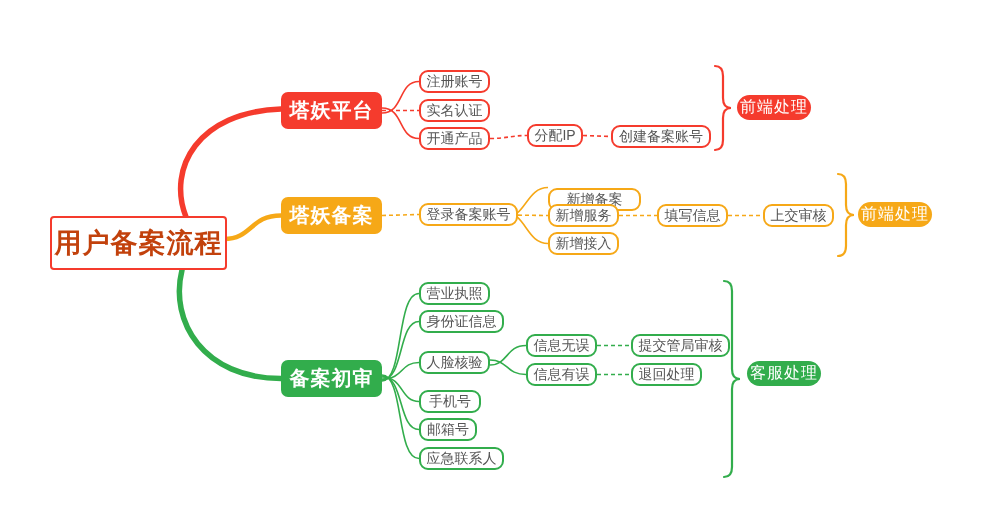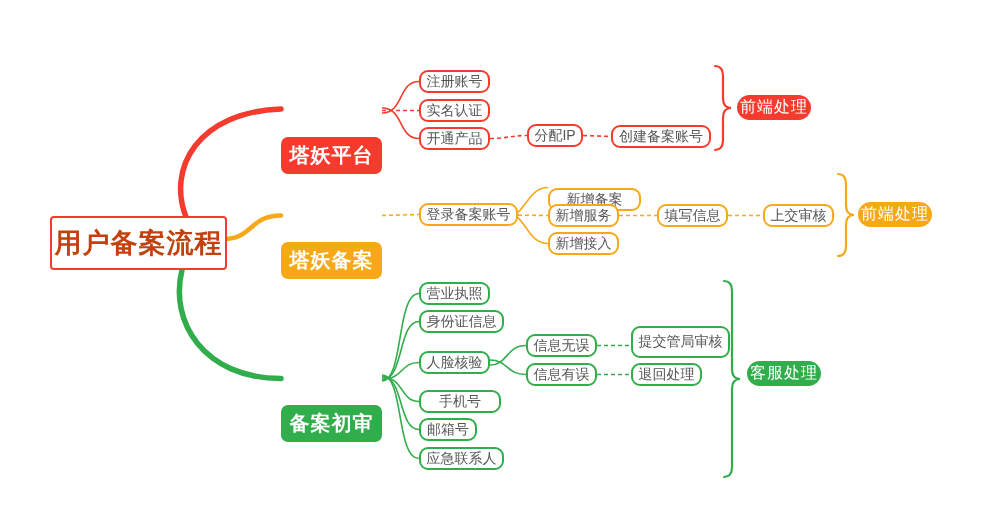--- a/index.html
+++ b/index.html
@@ -3,21 +3,21 @@
 <meta charset="utf-8">
 <style>
   html,body{margin:0;padding:0;background:#fff;}
   body{font-family:"Liberation Sans","DejaVu Sans",sans-serif;}
   .canvas{position:relative;width:996px;height:520px;background:#ffffff;overflow:hidden;}
   .layer{position:absolute;left:0;top:0;}
   .node{position:absolute;display:flex;align-items:center;justify-content:center;
         box-sizing:border-box;white-space:nowrap;cursor:pointer;}
   .root{background:#ffffff;border:2px solid #f53b2d;border-radius:4px;
         font-size:27px;font-weight:600;color:#c2410c;letter-spacing:1px;}
-  .branch{border-radius:7px;font-size:20px;font-weight:700;color:#ffffff;letter-spacing:1px;margin-top:45px;}
+  .branch{border-radius:7px;font-size:20px;font-weight:700;color:#ffffff;letter-spacing:1px;}
   .fill-red{background:#f53b2d;}
   .fill-orange{background:#f6a817;}
   .fill-green{background:#32ad4c;}
   .child{background:#ffffff;border:2px solid;border-radius:9px;
          font-size:14px;color:#555555;}
   .bd-red{border-color:#f53b2d;}
   .bd-orange{border-color:#f6a817;}
   .bd-green{border-color:#32ad4c;}
   .badge{border-radius:13px;font-size:16px;font-weight:500;color:#ffffff;letter-spacing:1px;}
   svg{display:block;}
@@ -77,21 +77,21 @@
   <div class="node child bd-orange" style="left:548px;top:232px;width:71px;height:23px">新增接入</div>
   <div class="node child bd-orange" style="left:657px;top:204px;width:71px;height:23px">填写信息</div>
   <div class="node child bd-orange" style="left:763px;top:204px;width:71px;height:23px">上交审核</div>
   <div class="node badge fill-orange" style="left:858px;top:202px;width:74px;height:25px">前端处理</div>
 
   <div class="node branch fill-green" style="left:281px;top:360px;width:101px;height:37px">备案初审</div>
   <div class="node child bd-green" style="left:419px;top:282px;width:71px;height:23px">营业执照</div>
   <div class="node child bd-green" style="left:419px;top:310px;width:85px;height:23px">身份证信息</div>
   <div class="node child bd-green" style="left:419px;top:351px;width:71px;height:23px">人脸核验</div>
   <div class="node child bd-green" style="left:526px;top:334px;width:71px;height:23px">信息无误</div>
-  <div class="node child bd-green" style="left:631px;top:326px;width:99px;height:32px">提交管局审核</div>
+  <div class="node child bd-green" style="left:631px;top:334px;width:99px;height:23px">提交管局审核</div>
   <div class="node child bd-green" style="left:526px;top:363px;width:71px;height:23px">信息有误</div>
   <div class="node child bd-green" style="left:631px;top:363px;width:71px;height:23px">退回处理</div>
-  <div class="node child bd-green" style="left:419px;top:390px;width:82px;height:23px">手机号</div>
+  <div class="node child bd-green" style="left:419px;top:390px;width:62px;height:23px">手机号</div>
   <div class="node child bd-green" style="left:419px;top:418px;width:58px;height:23px">邮箱号</div>
   <div class="node child bd-green" style="left:419px;top:447px;width:85px;height:23px">应急联系人</div>
   <div class="node badge fill-green" style="left:747px;top:361px;width:74px;height:25px">客服处理</div>
 
 </div>
 
 </body></html>

